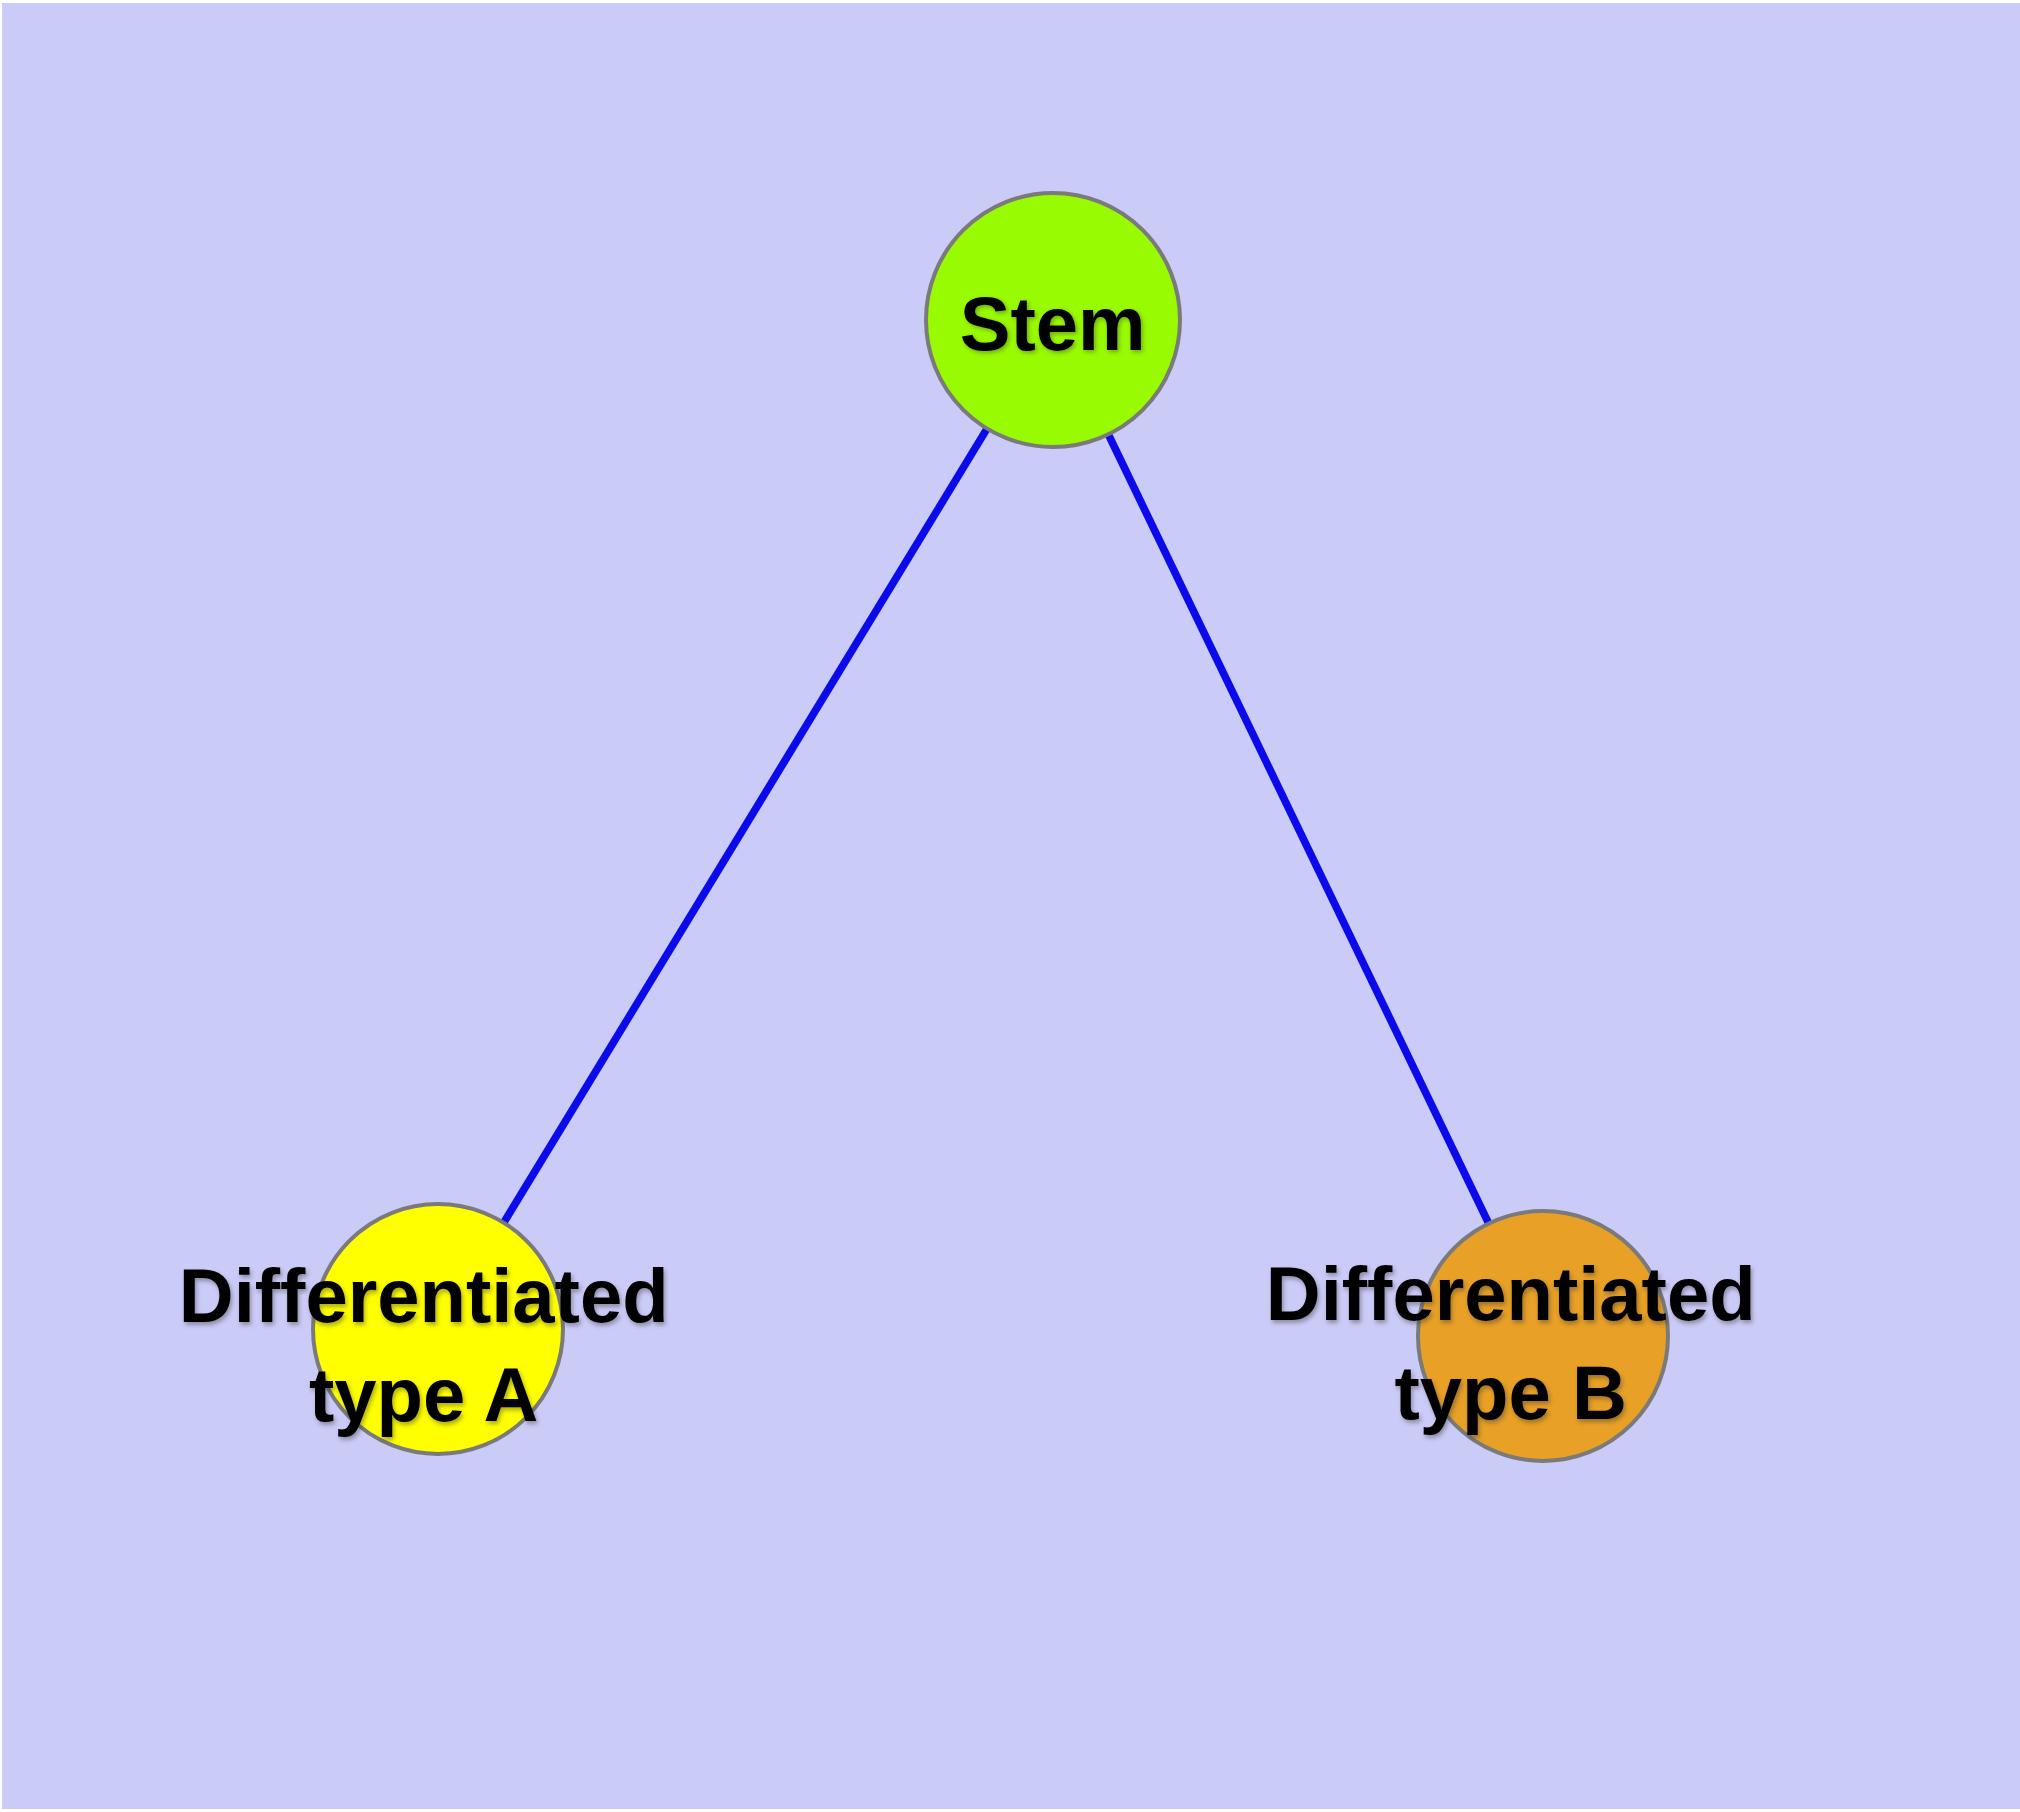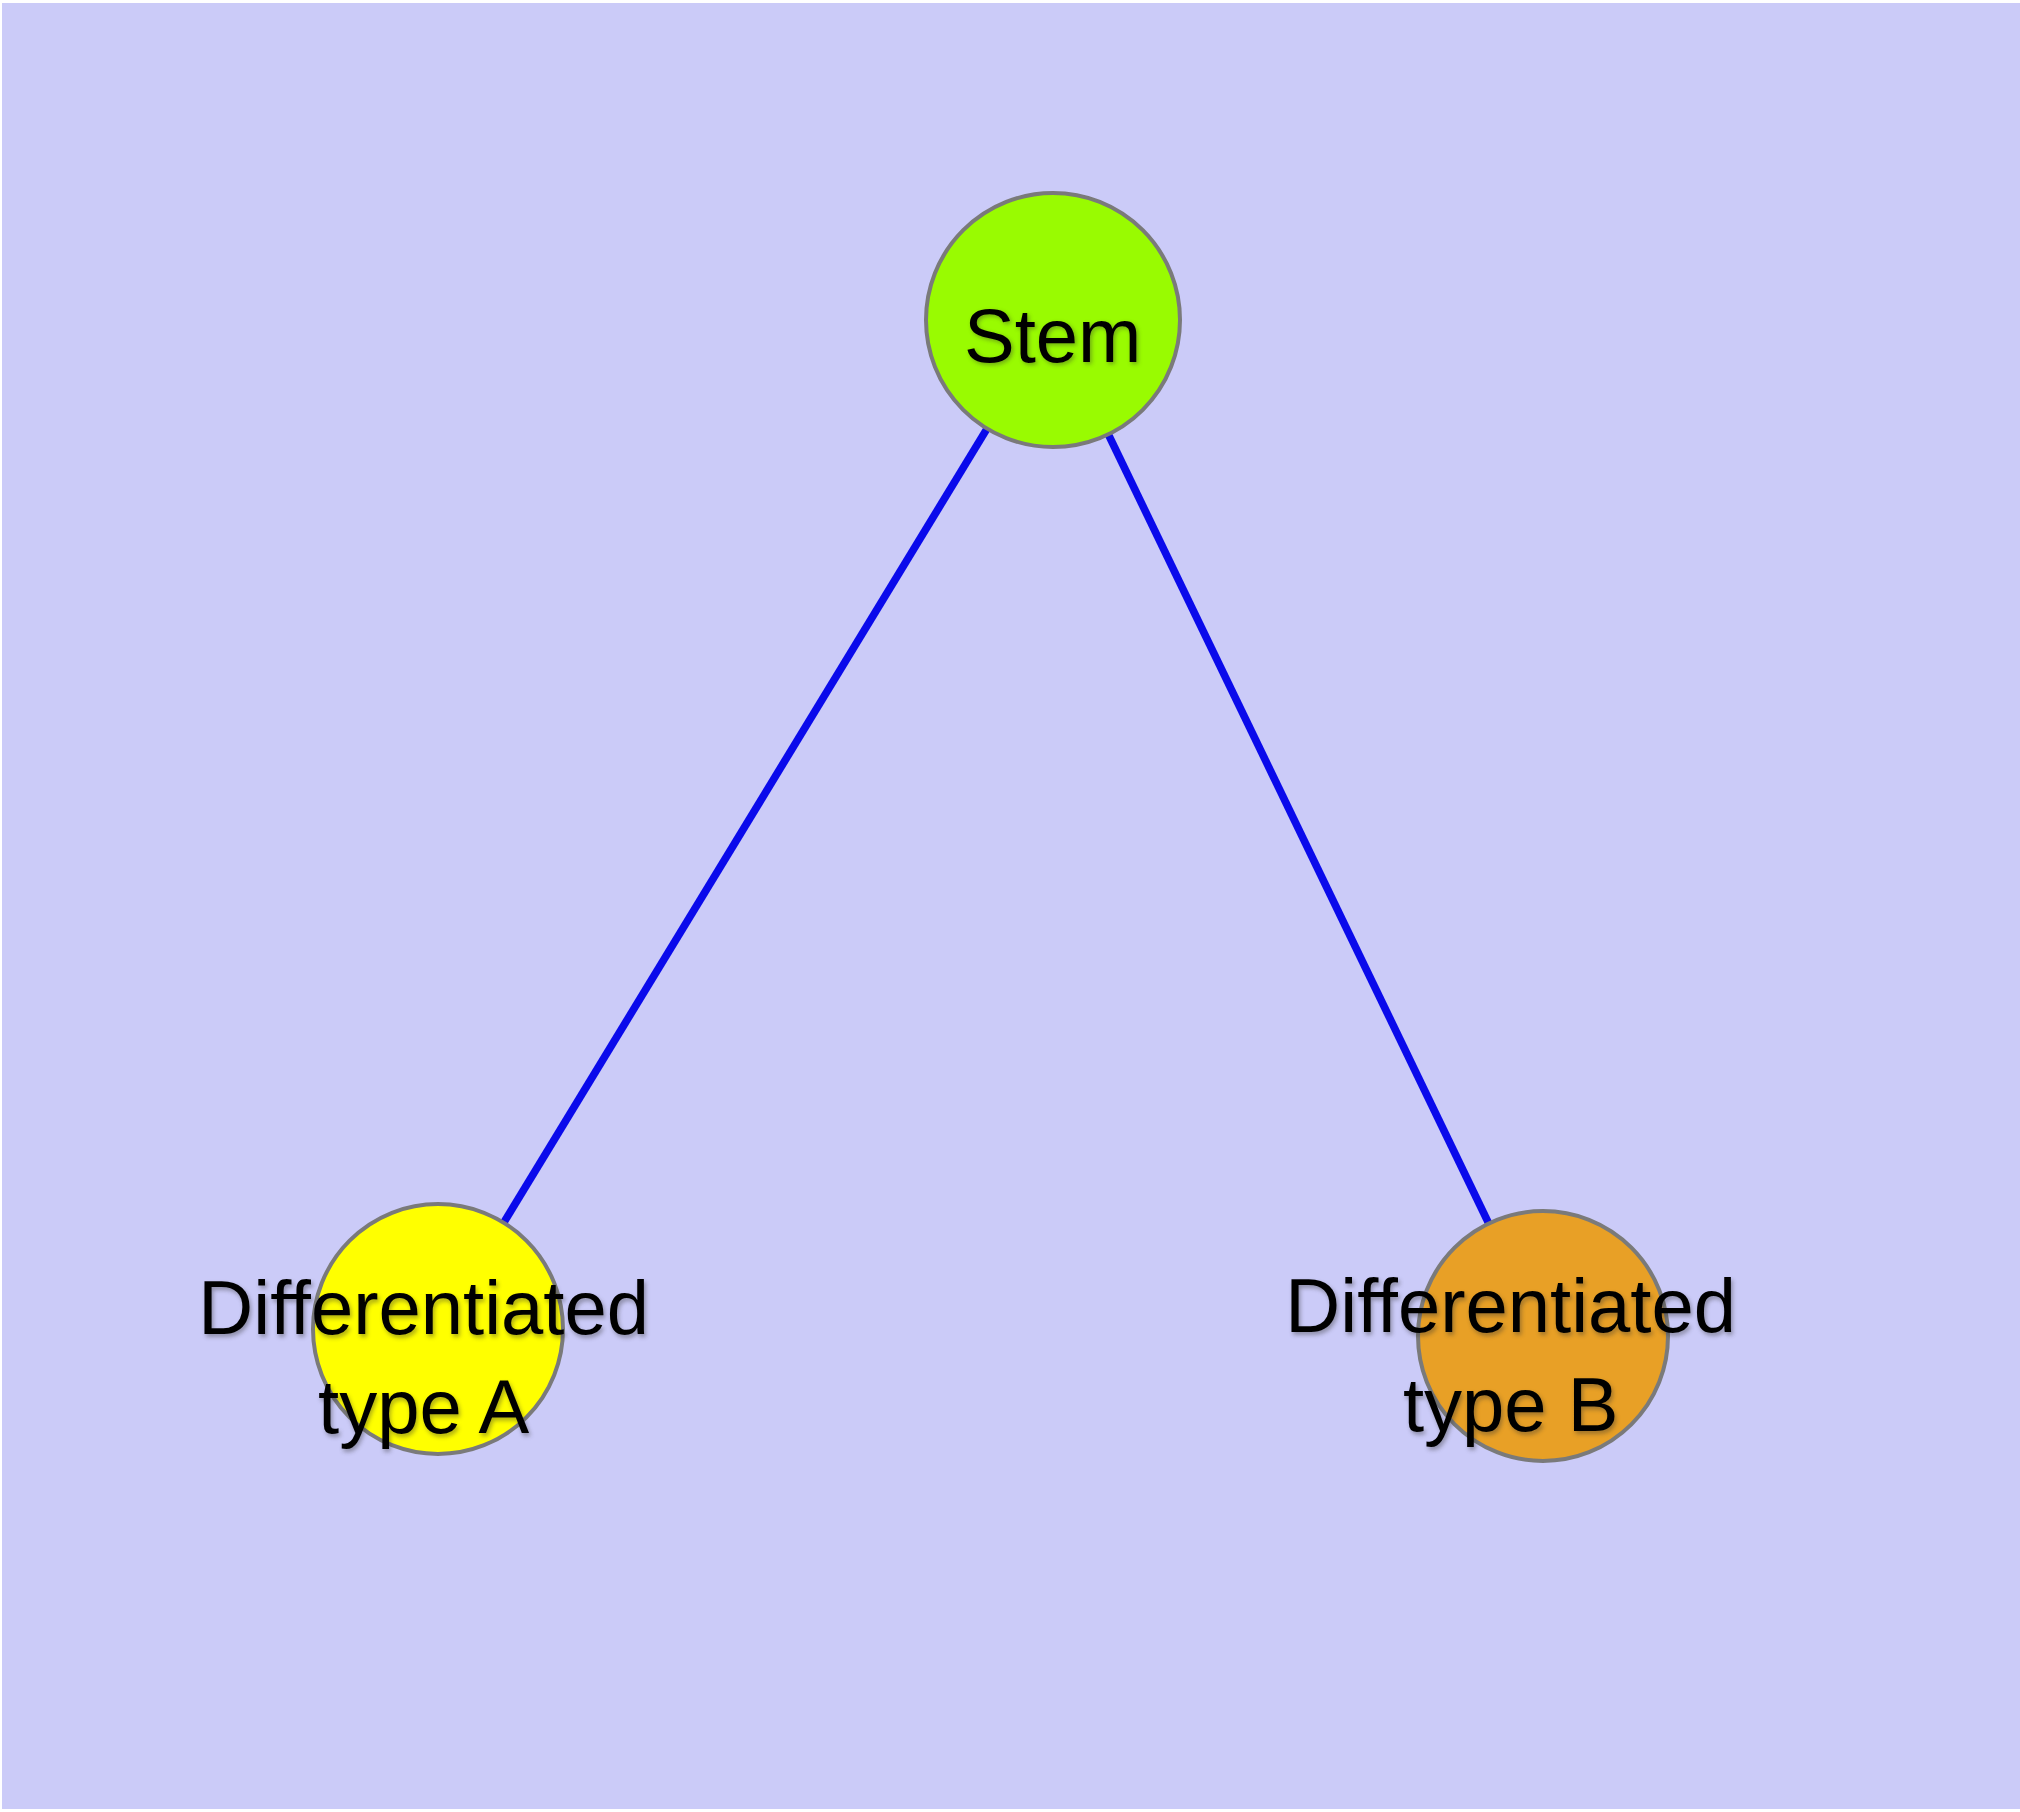--- a/index.html
+++ b/index.html
@@ -36,28 +36,27 @@
   .node-circle {
     position: absolute;
     border-radius: 50%;
     border: 4.2px solid #7a7a7a;
     box-sizing: border-box;
   }
   .node-label {
     position: absolute;
     transform: translate(-50%, -50%);
     font-size: 76px;
-    font-weight: normal;
+    font-weight: bold;
     line-height: 99px;
     color: #000000;
     text-align: center;
     white-space: pre-line;
     text-shadow: 1.7px 2.5px 4.2px rgba(50, 50, 50, 0.40);
     pointer-events: none;
-    margin-top: 12px;
   }
 </style>
 </head>
 <body>
 
 <div id="stage">
   <div id="canvas" style="background: rgb(203, 203, 248);">
     <svg id="edge-layer" xmlns="http://www.w3.org/2000/svg" viewBox="0 0 2382 2131" width="2019" height="1806">
         <line x1="1240" y1="374" x2="515" y2="1565" stroke="#0A0AEB" stroke-width="9"></line>
         <line x1="1240" y1="374" x2="1818" y2="1573" stroke="#0A0AEB" stroke-width="9"></line>

